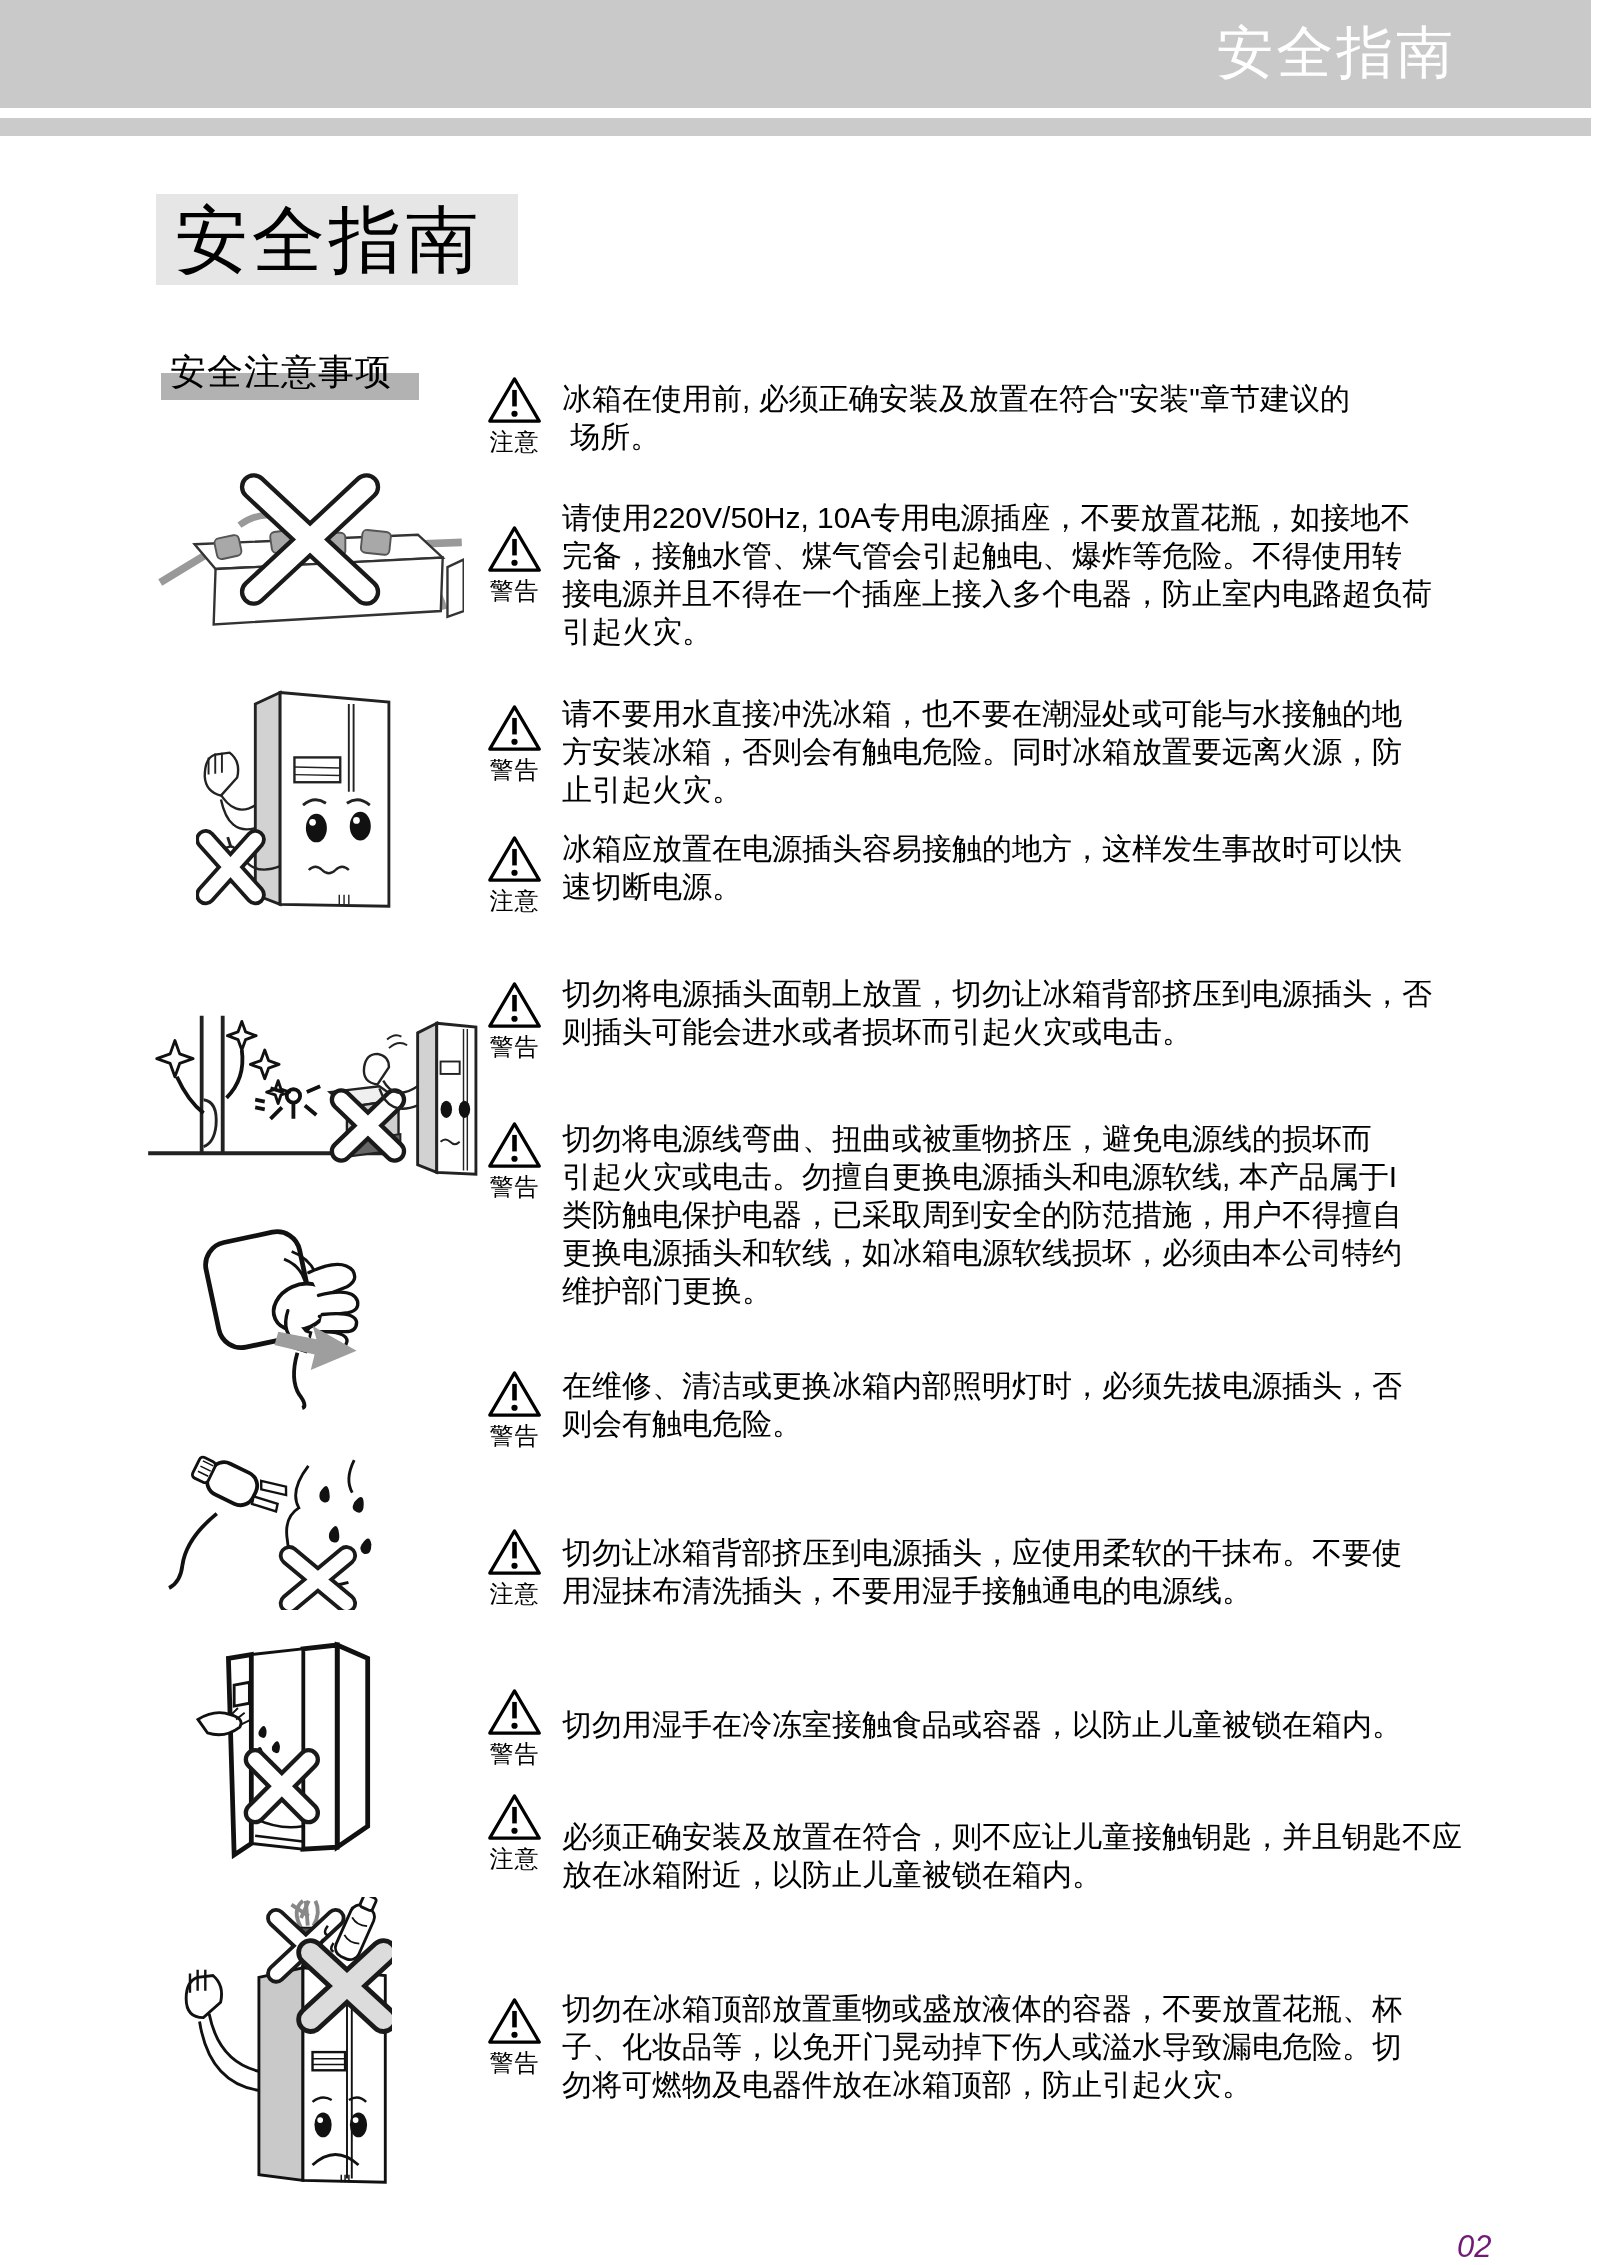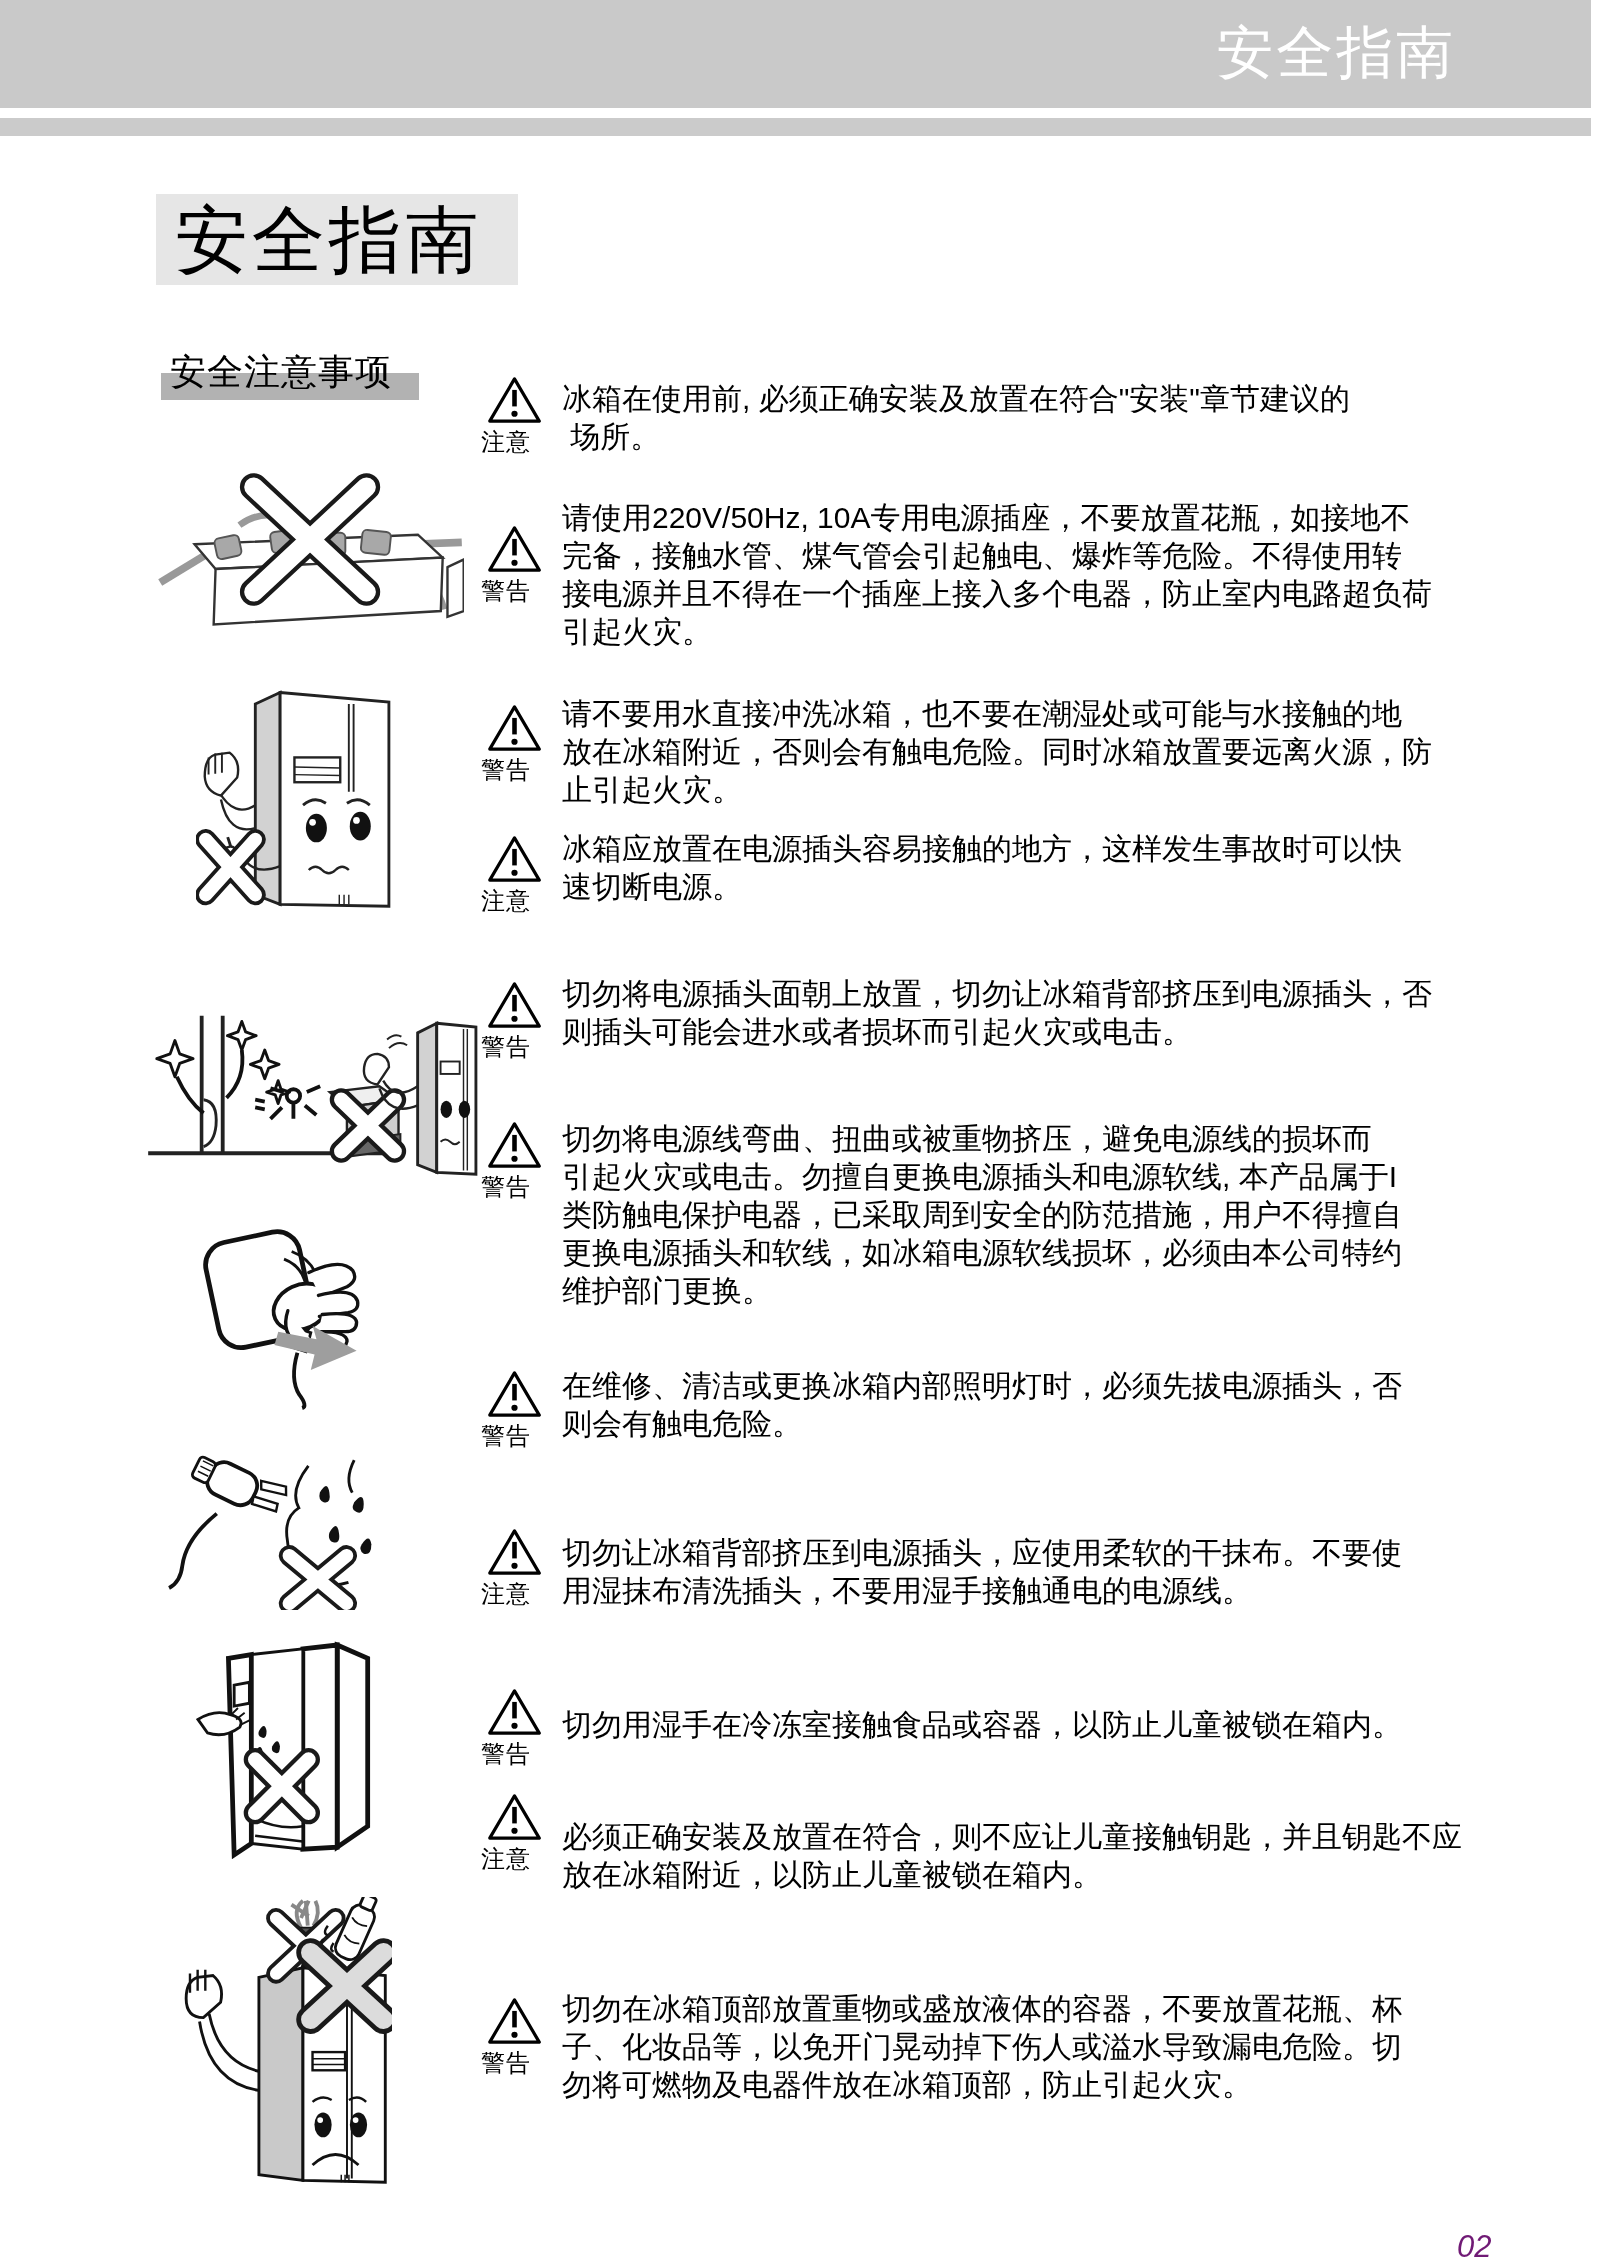--- a/index.html
+++ b/index.html
@@ -14,21 +14,21 @@
   
   .title-box{position:absolute;left:156px;top:194px;width:362px;height:91px;background:#e6e6e6;}
   .title-text{position:absolute;left:19px;top:0;line-height:91px;font-size:73px;letter-spacing:3.8px;color:#000;}
 
   
   .section-bar{position:absolute;left:161px;top:373px;width:258px;height:27px;background:#b2b2b2;}
   .section-title{position:absolute;left:170px;top:348px;font-size:36px;letter-spacing:1px;color:#000;z-index:2;font-family:Liberation Mono, monospace;}
 
   
   .warn{position:absolute;left:0;width:1620px;}
-  .wicon{position:absolute;left:481px;width:67px;text-align:left;}
+  .wicon{position:absolute;left:481px;width:67px;text-align:center;}
   .wicon svg{display:block;margin:0 auto;}
   .wlabel{font-size:24px;letter-spacing:1px;margin-top:1px;white-space:nowrap;}
   .wtext{position:absolute;left:562px;top:0;width:903px;font-size:30px;line-height:38px;
          white-space:pre-line;letter-spacing:0;}
 
   .illus{position:absolute;}
   .footer-page{position:absolute;left:1457px;top:2229px;font-size:31px;color:#701a75;font-style:italic;}
 </style>
 </head>
 <body>
@@ -78,21 +78,21 @@
   <div class="warn" style="top:695px">
     <div class="wicon" style="top:7.6px">
       <svg width="55" height="50" viewBox="0 0 60 54">
         <polygon points="30,4 57,50 3,50" fill="none" stroke="#000" stroke-width="3.5" stroke-linejoin="round"></polygon>
         <line x1="30" y1="16" x2="30" y2="34" stroke="#000" stroke-width="5"></line>
         <circle cx="30" cy="42" r="3.4" fill="#000"></circle>
       </svg>
       <div class="wlabel">警告</div>
     </div>
     <div class="wtext">请不要用水直接冲洗冰箱，也不要在潮湿处或可能与水接触的地
-放在冰箱附近，否则会有触电危险。同时冰箱放置要远离火源，防
+方安装冰箱，否则会有触电危险。同时冰箱放置要远离火源，防
 止引起火灾。</div>
   </div>
 
   <div class="warn" style="top:830px">
     <div class="wicon" style="top:3.8px">
       <svg width="55" height="50" viewBox="0 0 60 54">
         <polygon points="30,4 57,50 3,50" fill="none" stroke="#000" stroke-width="3.5" stroke-linejoin="round"></polygon>
         <line x1="30" y1="16" x2="30" y2="34" stroke="#000" stroke-width="5"></line>
         <circle cx="30" cy="42" r="3.4" fill="#000"></circle>
       </svg>

